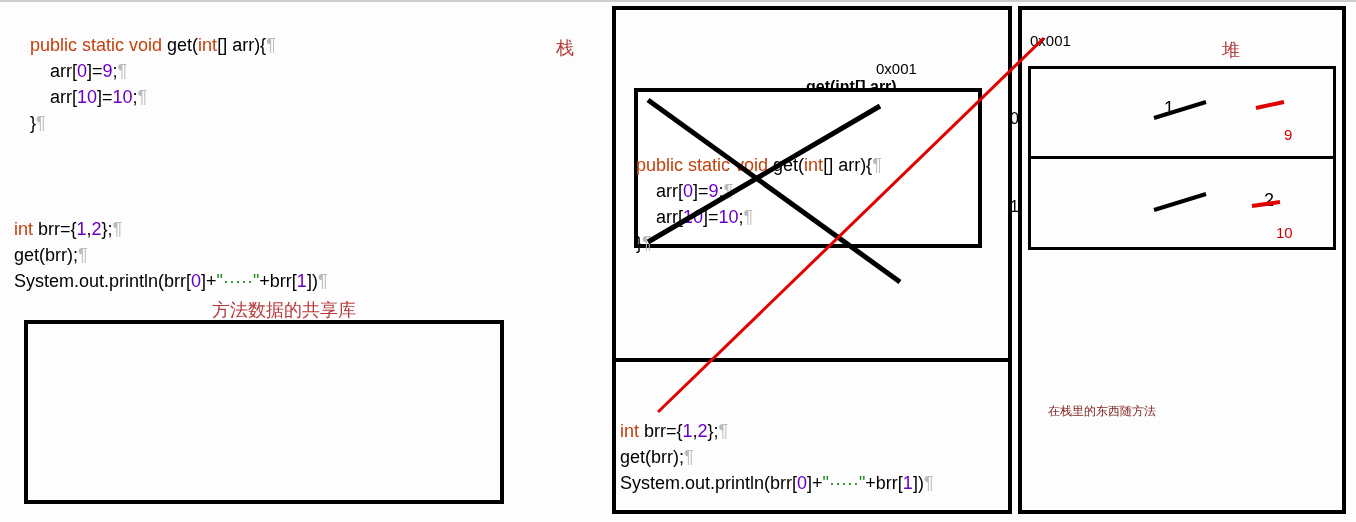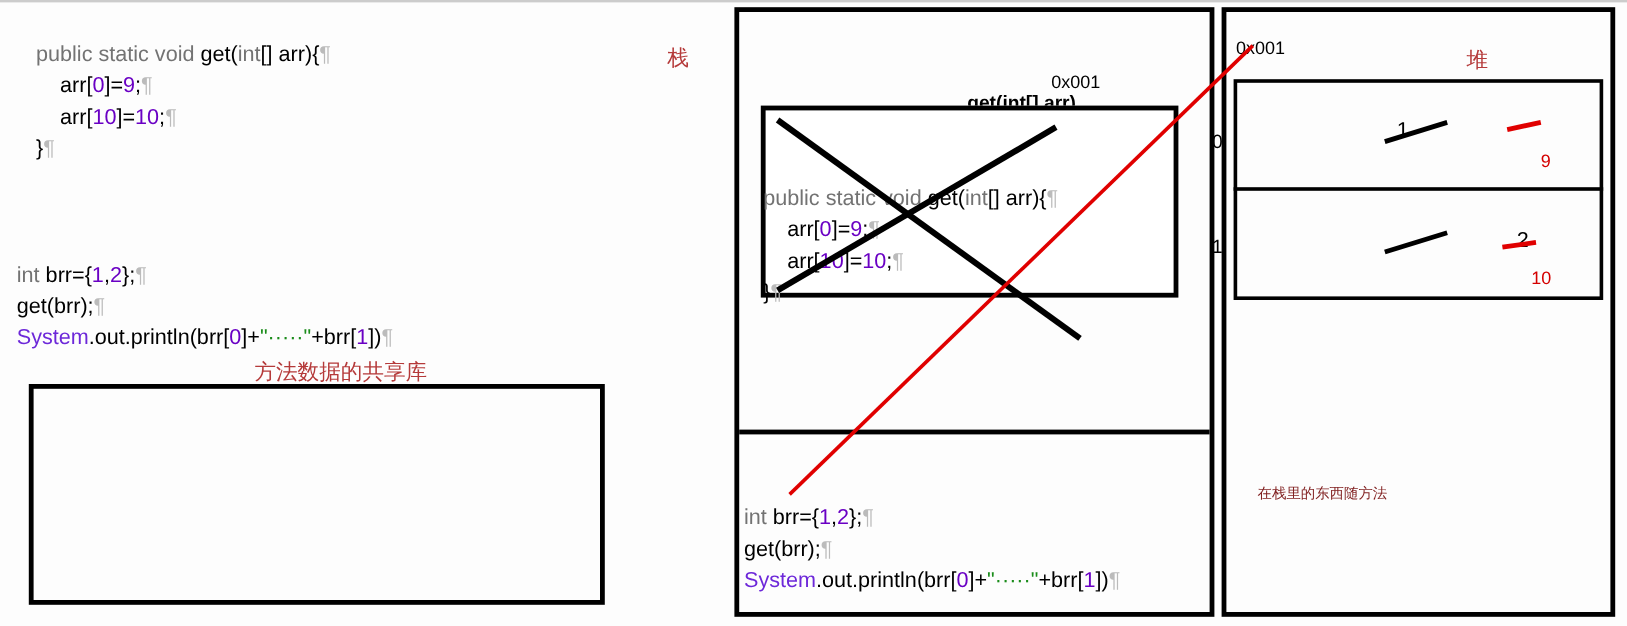--- a/index.html
+++ b/index.html
@@ -6,22 +6,22 @@
   body {
     width: 1356px;
     height: 522px;
     background: #fdfdfd;
     font-family: "Segoe UI", Arial, sans-serif;
     font-size: 18px;
     position: relative;
     overflow: hidden;
     border-top: 2px solid #ccc;
   }
-  .kw-blue { color: #737373; }
-  .kw-red { color: #6d28d9; }
+  .kw-blue { color: #c2410c; }
+  .kw-red { color: #000000; }
   .kw-purple { color: #6a00c4; }
   .kw-green { color: #1a8c1a; }
   .para { color: #bbb; }
   .codeblock { line-height: 26px; white-space: pre; }
   .label { color: #b53a3a; font-size: 18px; }
   .note { color: #7f1d1d; font-size: 12px; line-height: 26px; }
 
   
   #code1 { position:absolute; top:4px; left:30px; }
   #code2 { position:absolute; top:188px; left:14px; }

